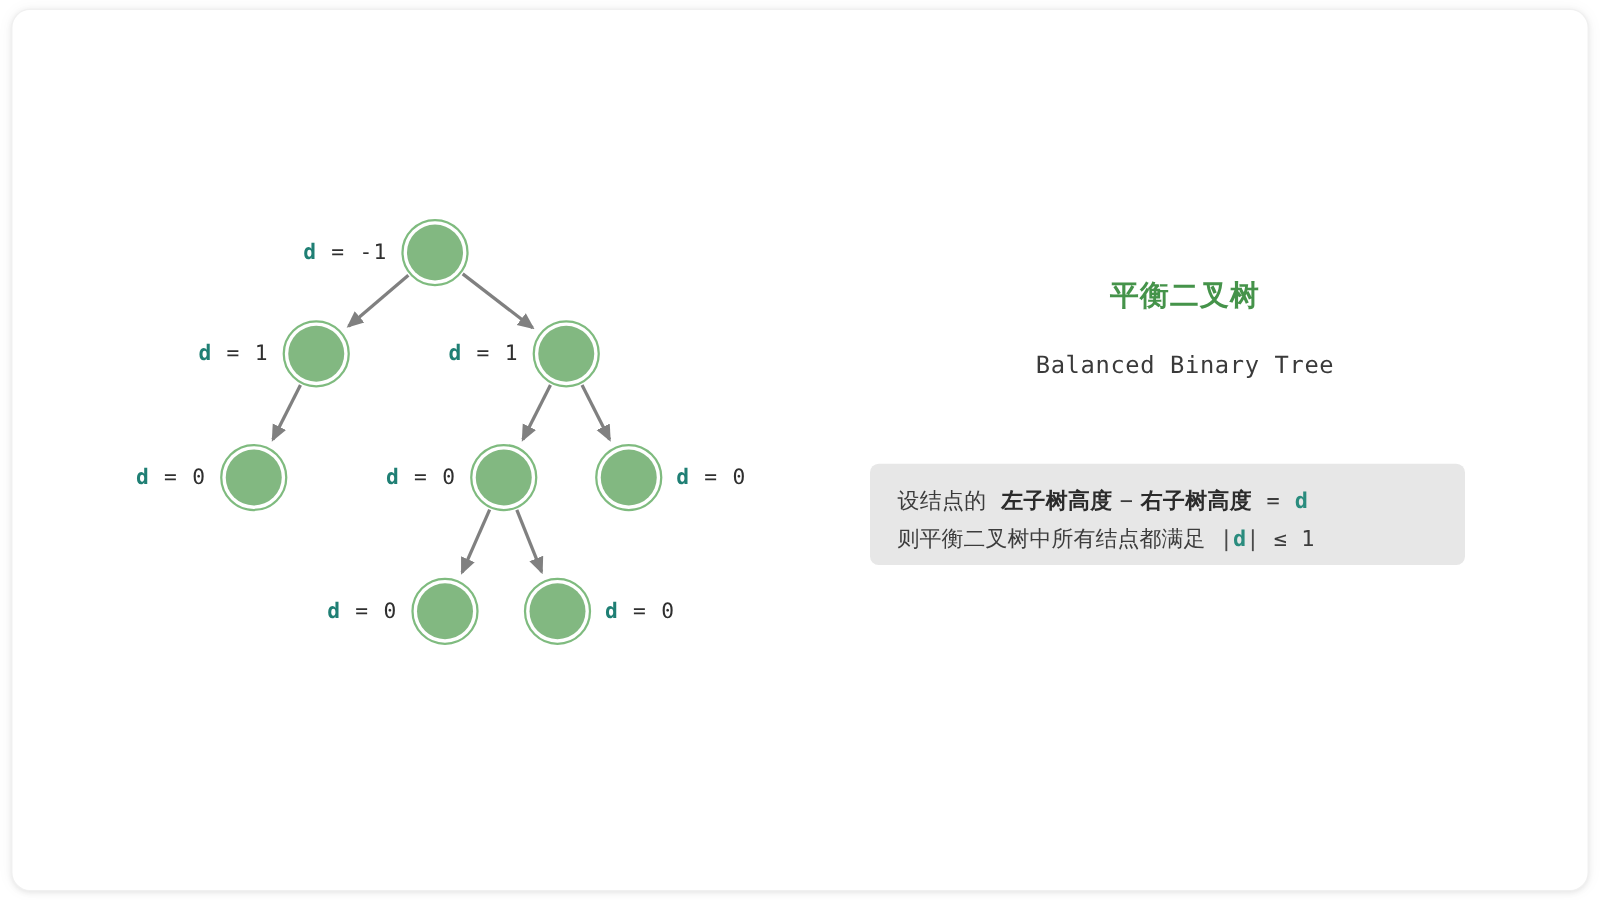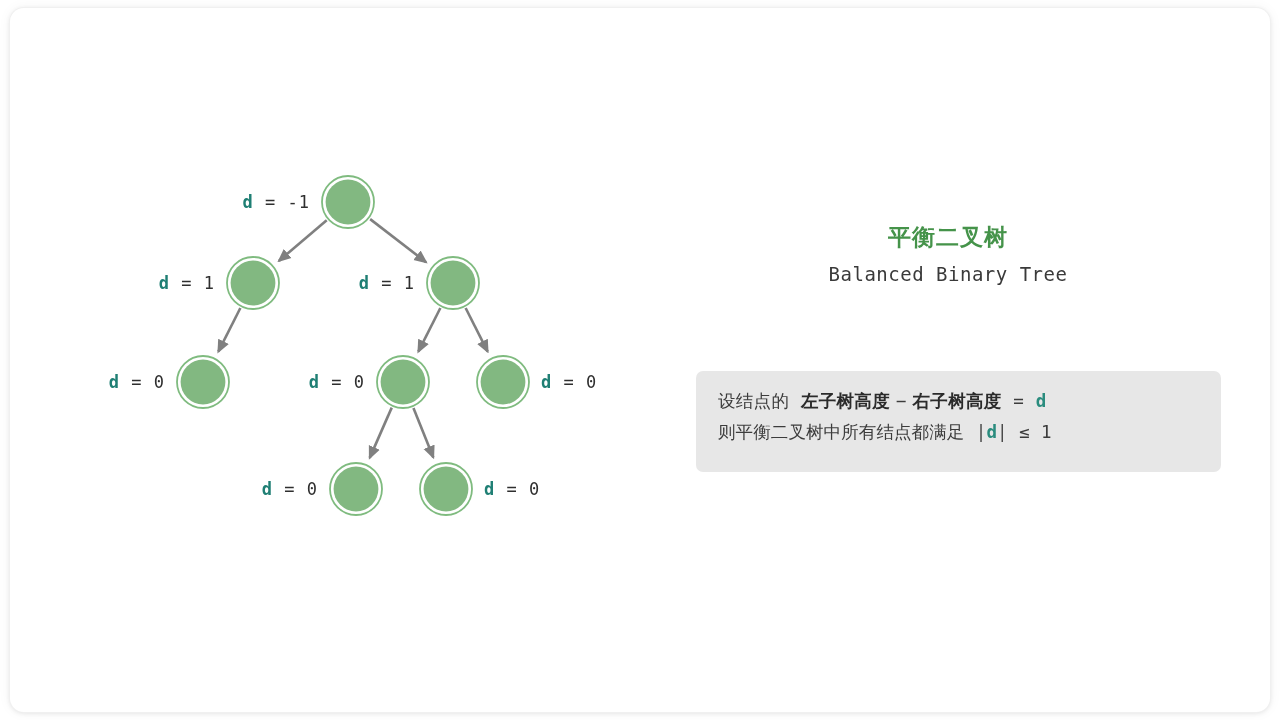--- a/index.html
+++ b/index.html
@@ -47,37 +47,37 @@
   }
   #title {
     font-family: "DejaVu Sans", sans-serif;
     font-weight: bold;
     font-size: 23px;
     color: #45934a;
     letter-spacing: 1px;
     line-height: 30px;
   }
   #subtitle {
-    margin-top: 9px;
+    margin-top: 27px;
     font-family: "DejaVu Sans Mono", monospace;
     font-size: 19px;
     color: #3a3a3a;
     letter-spacing: 0.5px;
     line-height: 26px;
   }
 
   #infobox {
     position: absolute;
     left: 696px;
     top: 371px;
-    width: 525px;
+    width: 476px;
     box-sizing: border-box;
     background: #e7e7e7;
     border-radius: 7px;
-    padding: 15px 22px 24px 22px;
+    padding: 15px 22px 4px 22px;
   }
   .info-line {
     font-family: "DejaVu Sans", sans-serif;
     font-size: 17.5px;
     color: #3c3c3c;
     line-height: 31px;
     white-space: nowrap;
     letter-spacing: 0.3px;
   }
   .info-line.second { letter-spacing: 0.1px; }

